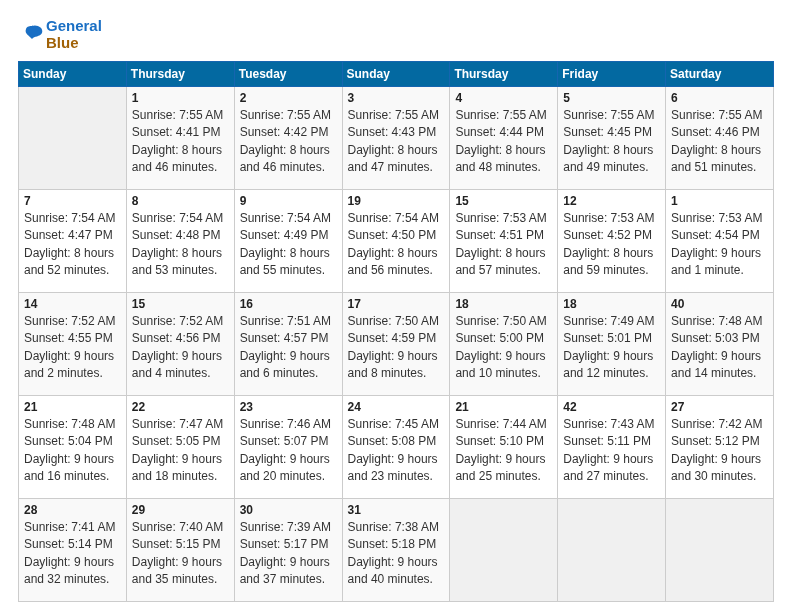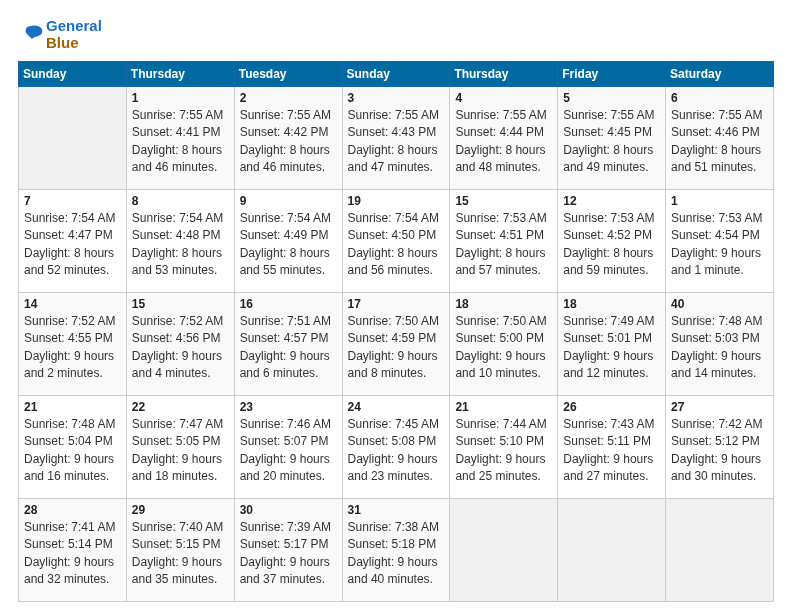--- a/index.html
+++ b/index.html
@@ -335,21 +335,21 @@
       </td>
           <td>
         <span class="day-num">21</span>
         <div class="day-info">
           Sunrise: 7:44 AM<br>
           Sunset: 5:10 PM<br>
           Daylight: 9 hours and 25 minutes.
         </div>
       </td>
           <td>
-        <span class="day-num">26</span>
+        <span class="day-num">42</span>
         <div class="day-info">
           Sunrise: 7:43 AM<br>
           Sunset: 5:11 PM<br>
           Daylight: 9 hours and 27 minutes.
         </div>
       </td>
           <td>
         <span class="day-num">27</span>
         <div class="day-info">
           Sunrise: 7:42 AM<br>

